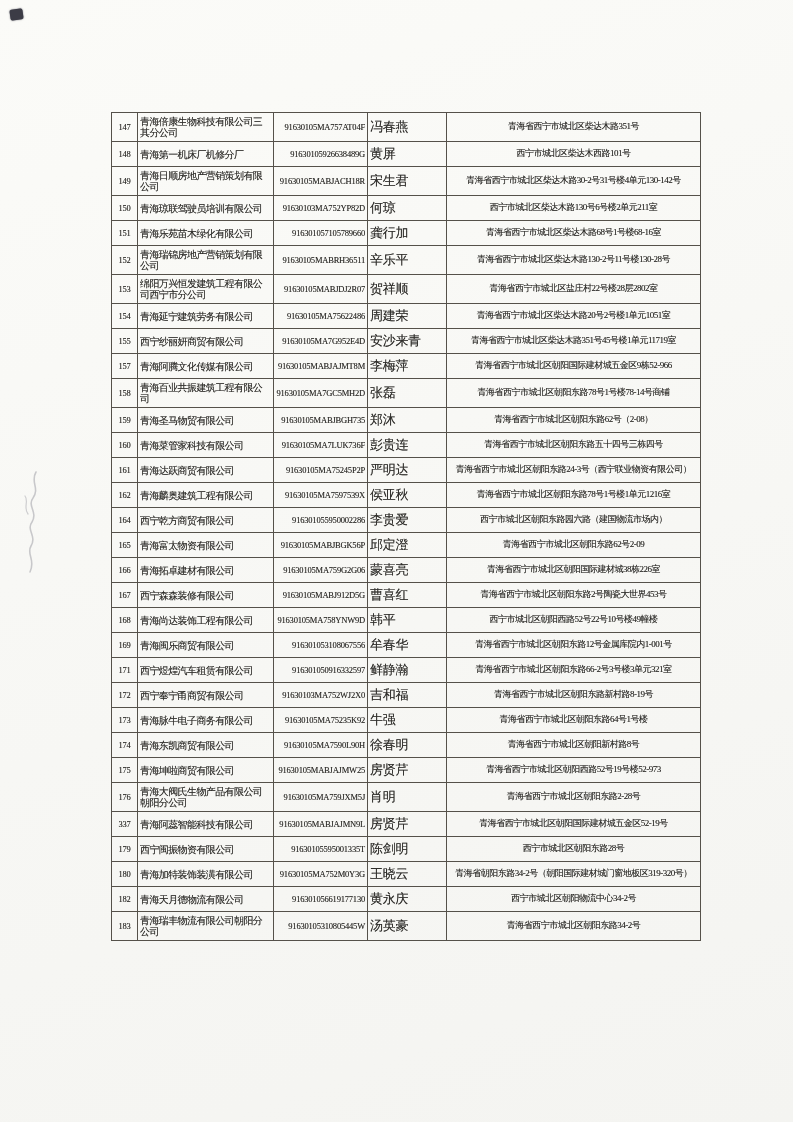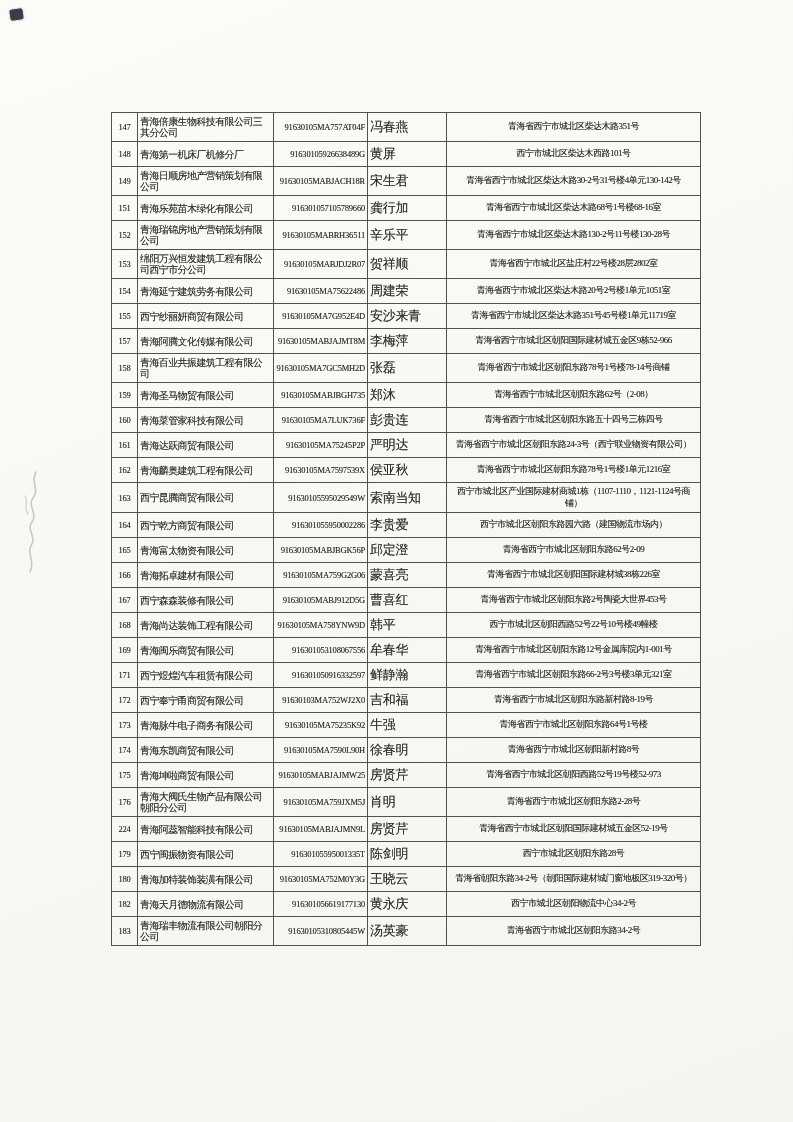--- a/index.html
+++ b/index.html
@@ -75,20 +75,27 @@
   </tr>
 
   <tr>
     <td class="c-no">149</td>
     <td class="c-company">青海日顺房地产营销策划有限公司</td>
     <td class="c-code">91630105MABJACH18R</td>
     <td class="c-person">宋生君</td>
     <td class="c-address">青海省西宁市城北区柴达木路30-2号31号楼4单元130-142号</td>
   </tr>
 
+  <tr>
+    <td class="c-no">150</td>
+    <td class="c-company">青海琼联驾驶员培训有限公司</td>
+    <td class="c-code">91630103MA752YP82D</td>
+    <td class="c-person">何琼</td>
+    <td class="c-address">西宁市城北区柴达木路130号6号楼2单元211室</td>
+  </tr>
 
   <tr>
     <td class="c-no">151</td>
     <td class="c-company">青海乐苑苗木绿化有限公司</td>
     <td class="c-code">916301057105789660</td>
     <td class="c-person">龚行加</td>
     <td class="c-address">青海省西宁市城北区柴达木路68号1号楼68-16室</td>
   </tr>
 
   <tr>
@@ -165,27 +172,20 @@
   </tr>
 
   <tr>
     <td class="c-no">162</td>
     <td class="c-company">青海麟奥建筑工程有限公司</td>
     <td class="c-code">91630105MA7597539X</td>
     <td class="c-person">侯亚秋</td>
     <td class="c-address">青海省西宁市城北区朝阳东路78号1号楼1单元1216室</td>
   </tr>
 
-  <tr>
-    <td class="c-no">163</td>
-    <td class="c-company">西宁昆腾商贸有限公司</td>
-    <td class="c-code">91630105595029549W</td>
-    <td class="c-person">索南当知</td>
-    <td class="c-address">西宁市城北区产业国际建材商城1栋（1107-1110，1121-1124号商铺）</td>
-  </tr>
 
   <tr>
     <td class="c-no">164</td>
     <td class="c-company">西宁乾方商贸有限公司</td>
     <td class="c-code">916301055950002286</td>
     <td class="c-person">李贵爱</td>
     <td class="c-address">西宁市城北区朝阳东路园六路（建国物流市场内）</td>
   </tr>
 
   <tr>
@@ -272,21 +272,21 @@
   <tr>
     <td class="c-no">176</td>
     <td class="c-company">青海大阀氏生物产品有限公司朝阳分公司</td>
     <td class="c-code">91630105MA759JXM5J</td>
     <td class="c-person">肖明</td>
     <td class="c-address">青海省西宁市城北区朝阳东路2-28号</td>
   </tr>
 
 
   <tr>
-    <td class="c-no">224</td>
+    <td class="c-no">337</td>
     <td class="c-company">青海阿蕊智能科技有限公司</td>
     <td class="c-code">91630105MABJAJMN9L</td>
     <td class="c-person">房贤芹</td>
     <td class="c-address">青海省西宁市城北区朝阳国际建材城五金区52-19号</td>
   </tr>
 
   <tr>
     <td class="c-no">179</td>
     <td class="c-company">西宁闽振物资有限公司</td>
     <td class="c-code">91630105595001335T</td>

